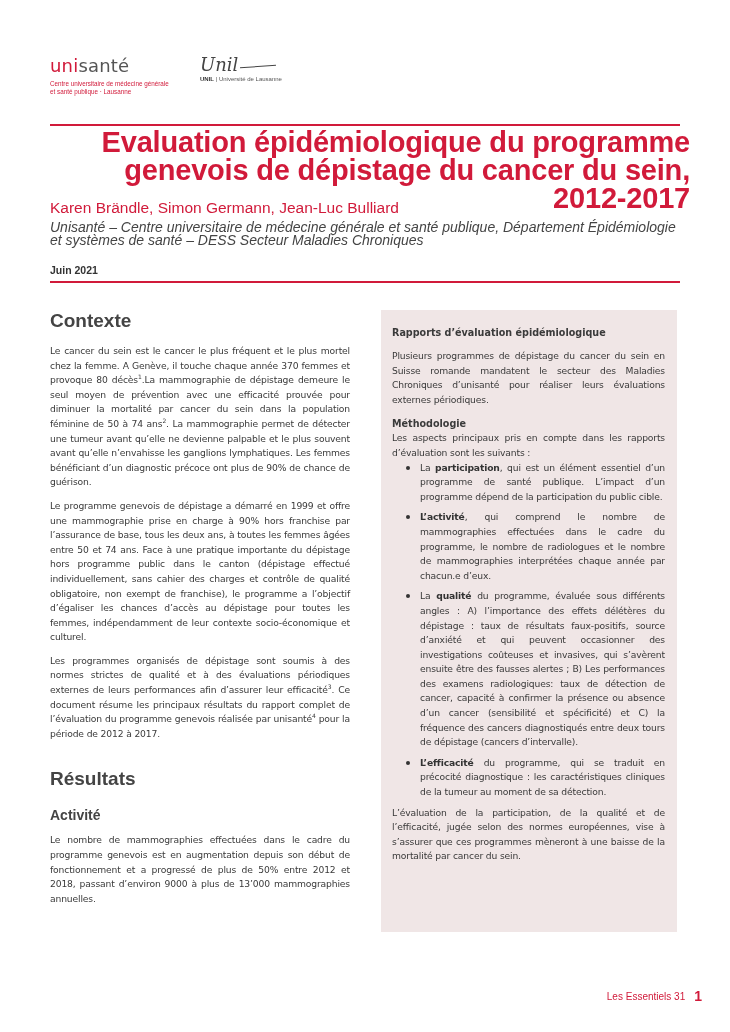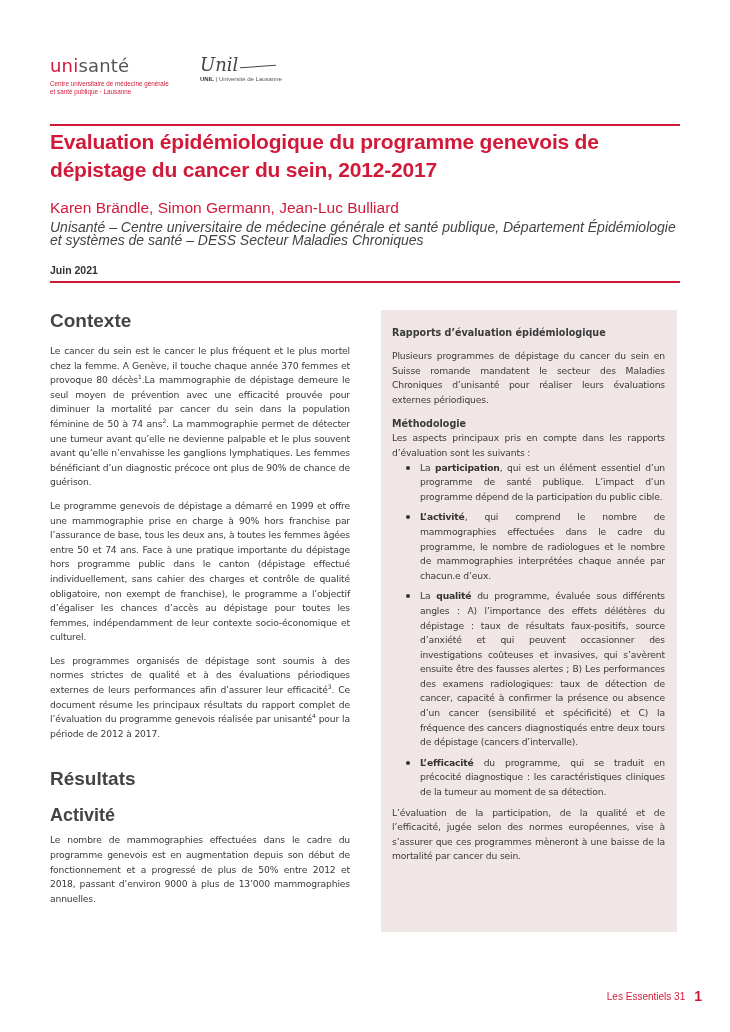--- a/index.html
+++ b/index.html
@@ -12,30 +12,30 @@
   .unisante-word .red { color: #d11a3a; }
   .unisante-sub { font-size: 6.3px; line-height: 8px; color: #d11a3a; margin-top: 2px; width: 120px; }
 
   .unil-logo { position: absolute; left: 150px; top: 0; }
   .unil-script { font-family: "DejaVu Serif", serif; font-style: italic; font-size: 18px; color: #444; line-height: 22px; }
   .unil-script .tail { display: inline-block; width: 36px; height: 1px; background: #444; vertical-align: 4px; margin-left: 2px; transform: rotate(-4deg); }
   .unil-sub { font-size: 6px; color: #555; margin-top: 0px; }
   .unil-sub b { font-weight: bold; color: #333; }
 
   .rule-top { position: absolute; left: 50px; top: 124px; width: 630px; height: 2px; background: #d11a3a; }
-  .doc-title { position: absolute; left: 50px; top: 128px; width: 640px; font-size: 21px; font-weight: bold; line-height: 28px; color: #d11a3a; letter-spacing: -0.2px; }
+  .doc-title { position: absolute; left: 50px; top: 128px; width: 640px; font-size: 29px; font-weight: bold; line-height: 28px; color: #d11a3a; letter-spacing: -0.2px; text-align: right; }
   .authors { position: absolute; left: 50px; top: 198px; font-size: 15.5px; color: #d11a3a; line-height: 20px; }
   .affiliation { position: absolute; left: 50px; top: 221px; width: 640px; font-size: 14px; font-style: italic; color: #444; line-height: 12.5px; }
   .doc-date { position: absolute; left: 50px; top: 264px; font-size: 10.5px; font-weight: bold; color: #333; }
   .rule-bottom { position: absolute; left: 50px; top: 281px; width: 630px; height: 2px; background: #d11a3a; }
 
   .col-left { position: absolute; left: 50px; top: 308px; width: 300px; }
   .section-title { font-size: 19px; font-weight: bold; color: #444; line-height: 26px; }
   .section-title.results { margin-top: 25px; }
-  .sub-title { font-size: 18px; color: #444; line-height: 18px; margin-top: 14px; }
+  .sub-title { font-size: 14px; color: #444; line-height: 18px; margin-top: 14px; }
   .para { font-family: "DejaVu Sans", sans-serif; font-size: 9.2px; line-height: 14.6px; color: #3a3a3a; text-align: justify; margin-top: 9px; letter-spacing: -0.15px; }
   .para.first { margin-top: 10px; }
   sup { font-size: 6px; vertical-align: 4px; line-height: 0; }
 
   .sidebox { position: absolute; left: 381px; top: 310px; width: 296px; height: 622px; background: #f0e6e6; padding: 16px 12px 0 11px; }
   .box-title { font-family: "DejaVu Sans", sans-serif; font-size: 9.6px; font-weight: bold; color: #3a3a3a; line-height: 14px; }
   .box-para { font-family: "DejaVu Sans", sans-serif; font-size: 9.2px; line-height: 14.6px; color: #3a3a3a; text-align: justify; margin-top: 9px; letter-spacing: -0.15px; }
   .box-subtitle { font-family: "DejaVu Sans", sans-serif; font-size: 9.6px; font-weight: bold; color: #3a3a3a; line-height: 14px; margin-top: 10px; }
   .box-para.tight { margin-top: 0; }
   .bullets { list-style: none; margin-top: 0; padding-left: 28px; }

